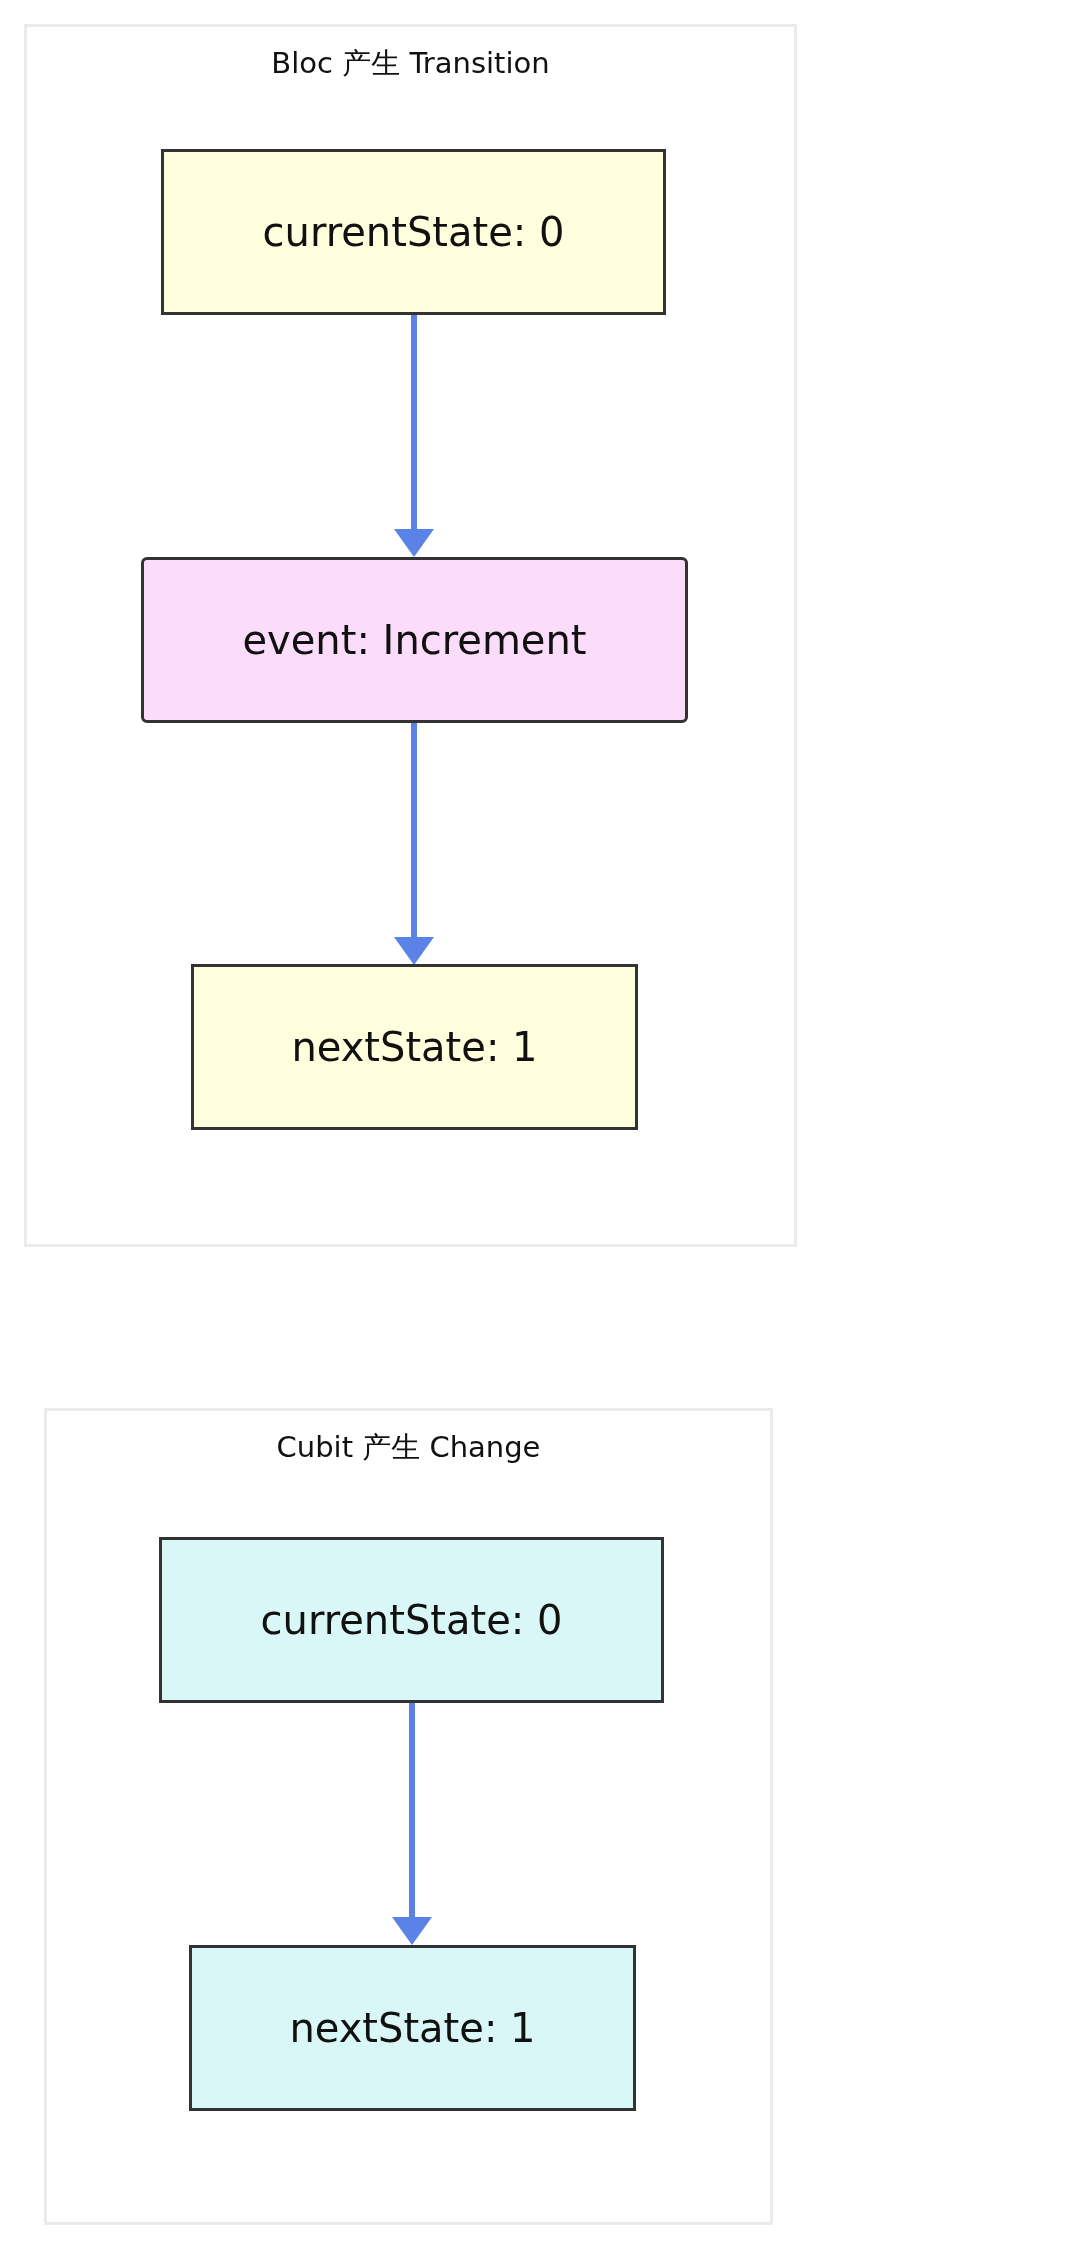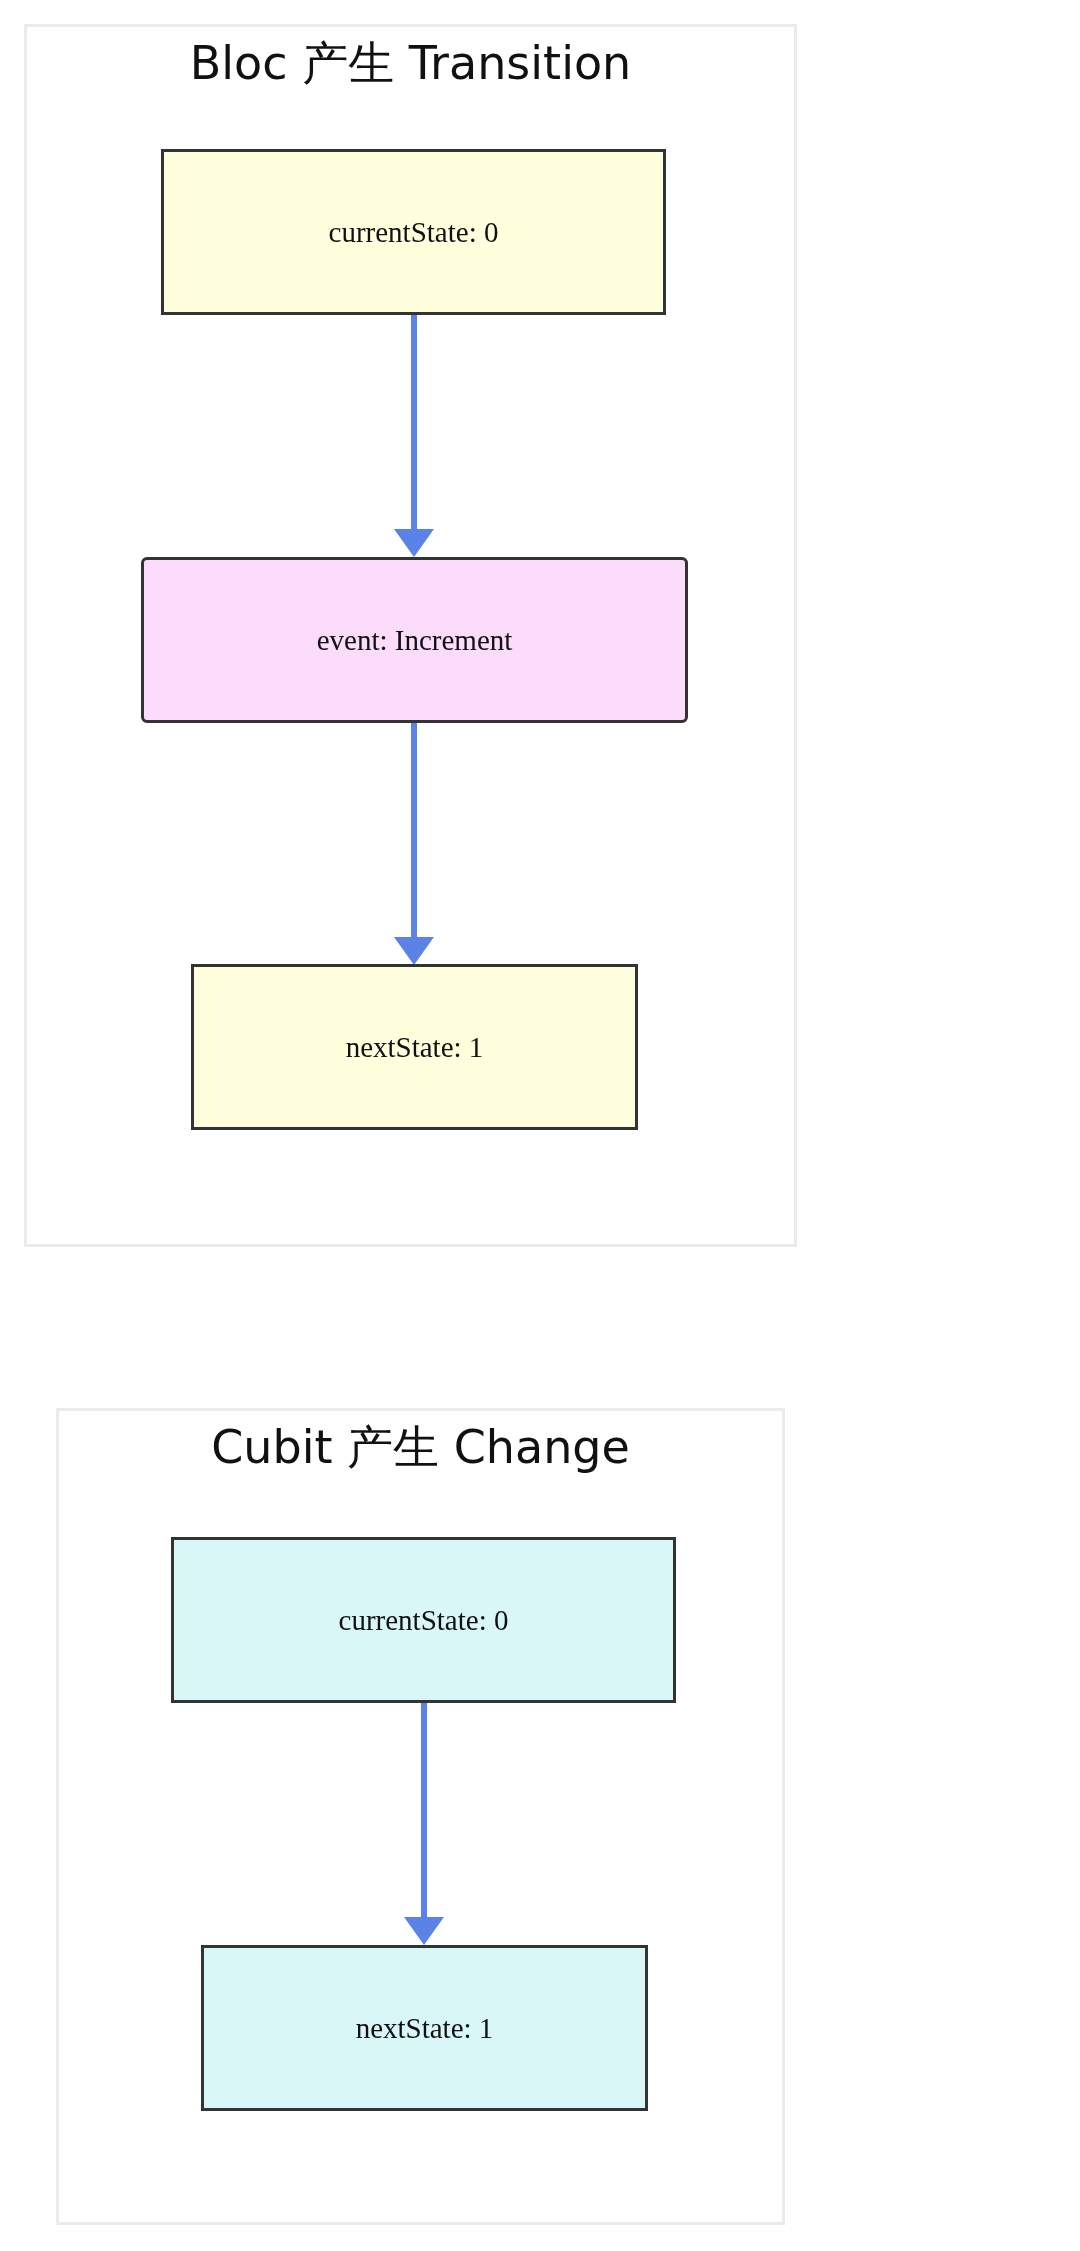--- a/index.html
+++ b/index.html
@@ -15,42 +15,41 @@
     background: #ffffff;
     overflow: hidden;
   }
   .panel {
     position: absolute;
     background: #ffffff;
     border: 3px solid var(--panel-border, #ebebeb);
     box-sizing: border-box;
   }
   .panel--bloc  { left: 24px;  top: 24px;   width: 773px; height: 1223px; }
-  .panel--cubit { left: 56px;  top: 1408px; width: 729px; height: 817px;  }
+  .panel--cubit { left: 44px;  top: 1408px; width: 729px; height: 817px;  }
   .panel-title {
     position: absolute;
     left: 0; right: 0;
     top: 14px;
     text-align: center;
-    font-size: 46px;
+    font-size: 29px;
     line-height: 44px;
     color: #111111;
     white-space: nowrap;
   }
   .node {
     position: absolute;
     box-sizing: border-box;
     border: 3px solid var(--node-border, #333333);
     display: flex;
     align-items: center;
     justify-content: center;
-    font-size: 29px;
+    font-size: 40px;
     color: #111111;
     white-space: nowrap;
-    font-family: Liberation Serif, serif;
   }
   .node--state { background: var(--state-fill, #ffffde); }
   .node--event { background: var(--event-fill, #fbdcfb); }
   .node--cubit { background: var(--cubit-fill, #d9f7f7); }
 
   
   .p1-current { left: 134px; top: 122px; width: 505px; height: 166px; }
   .p1-event   { left: 114px; top: 530px; width: 547px; height: 166px; border-radius: 6px; }
   .p1-next    { left: 164px; top: 937px; width: 447px; height: 166px; }
   .p1-arrow1  { left: 365px; top: 288px; }

